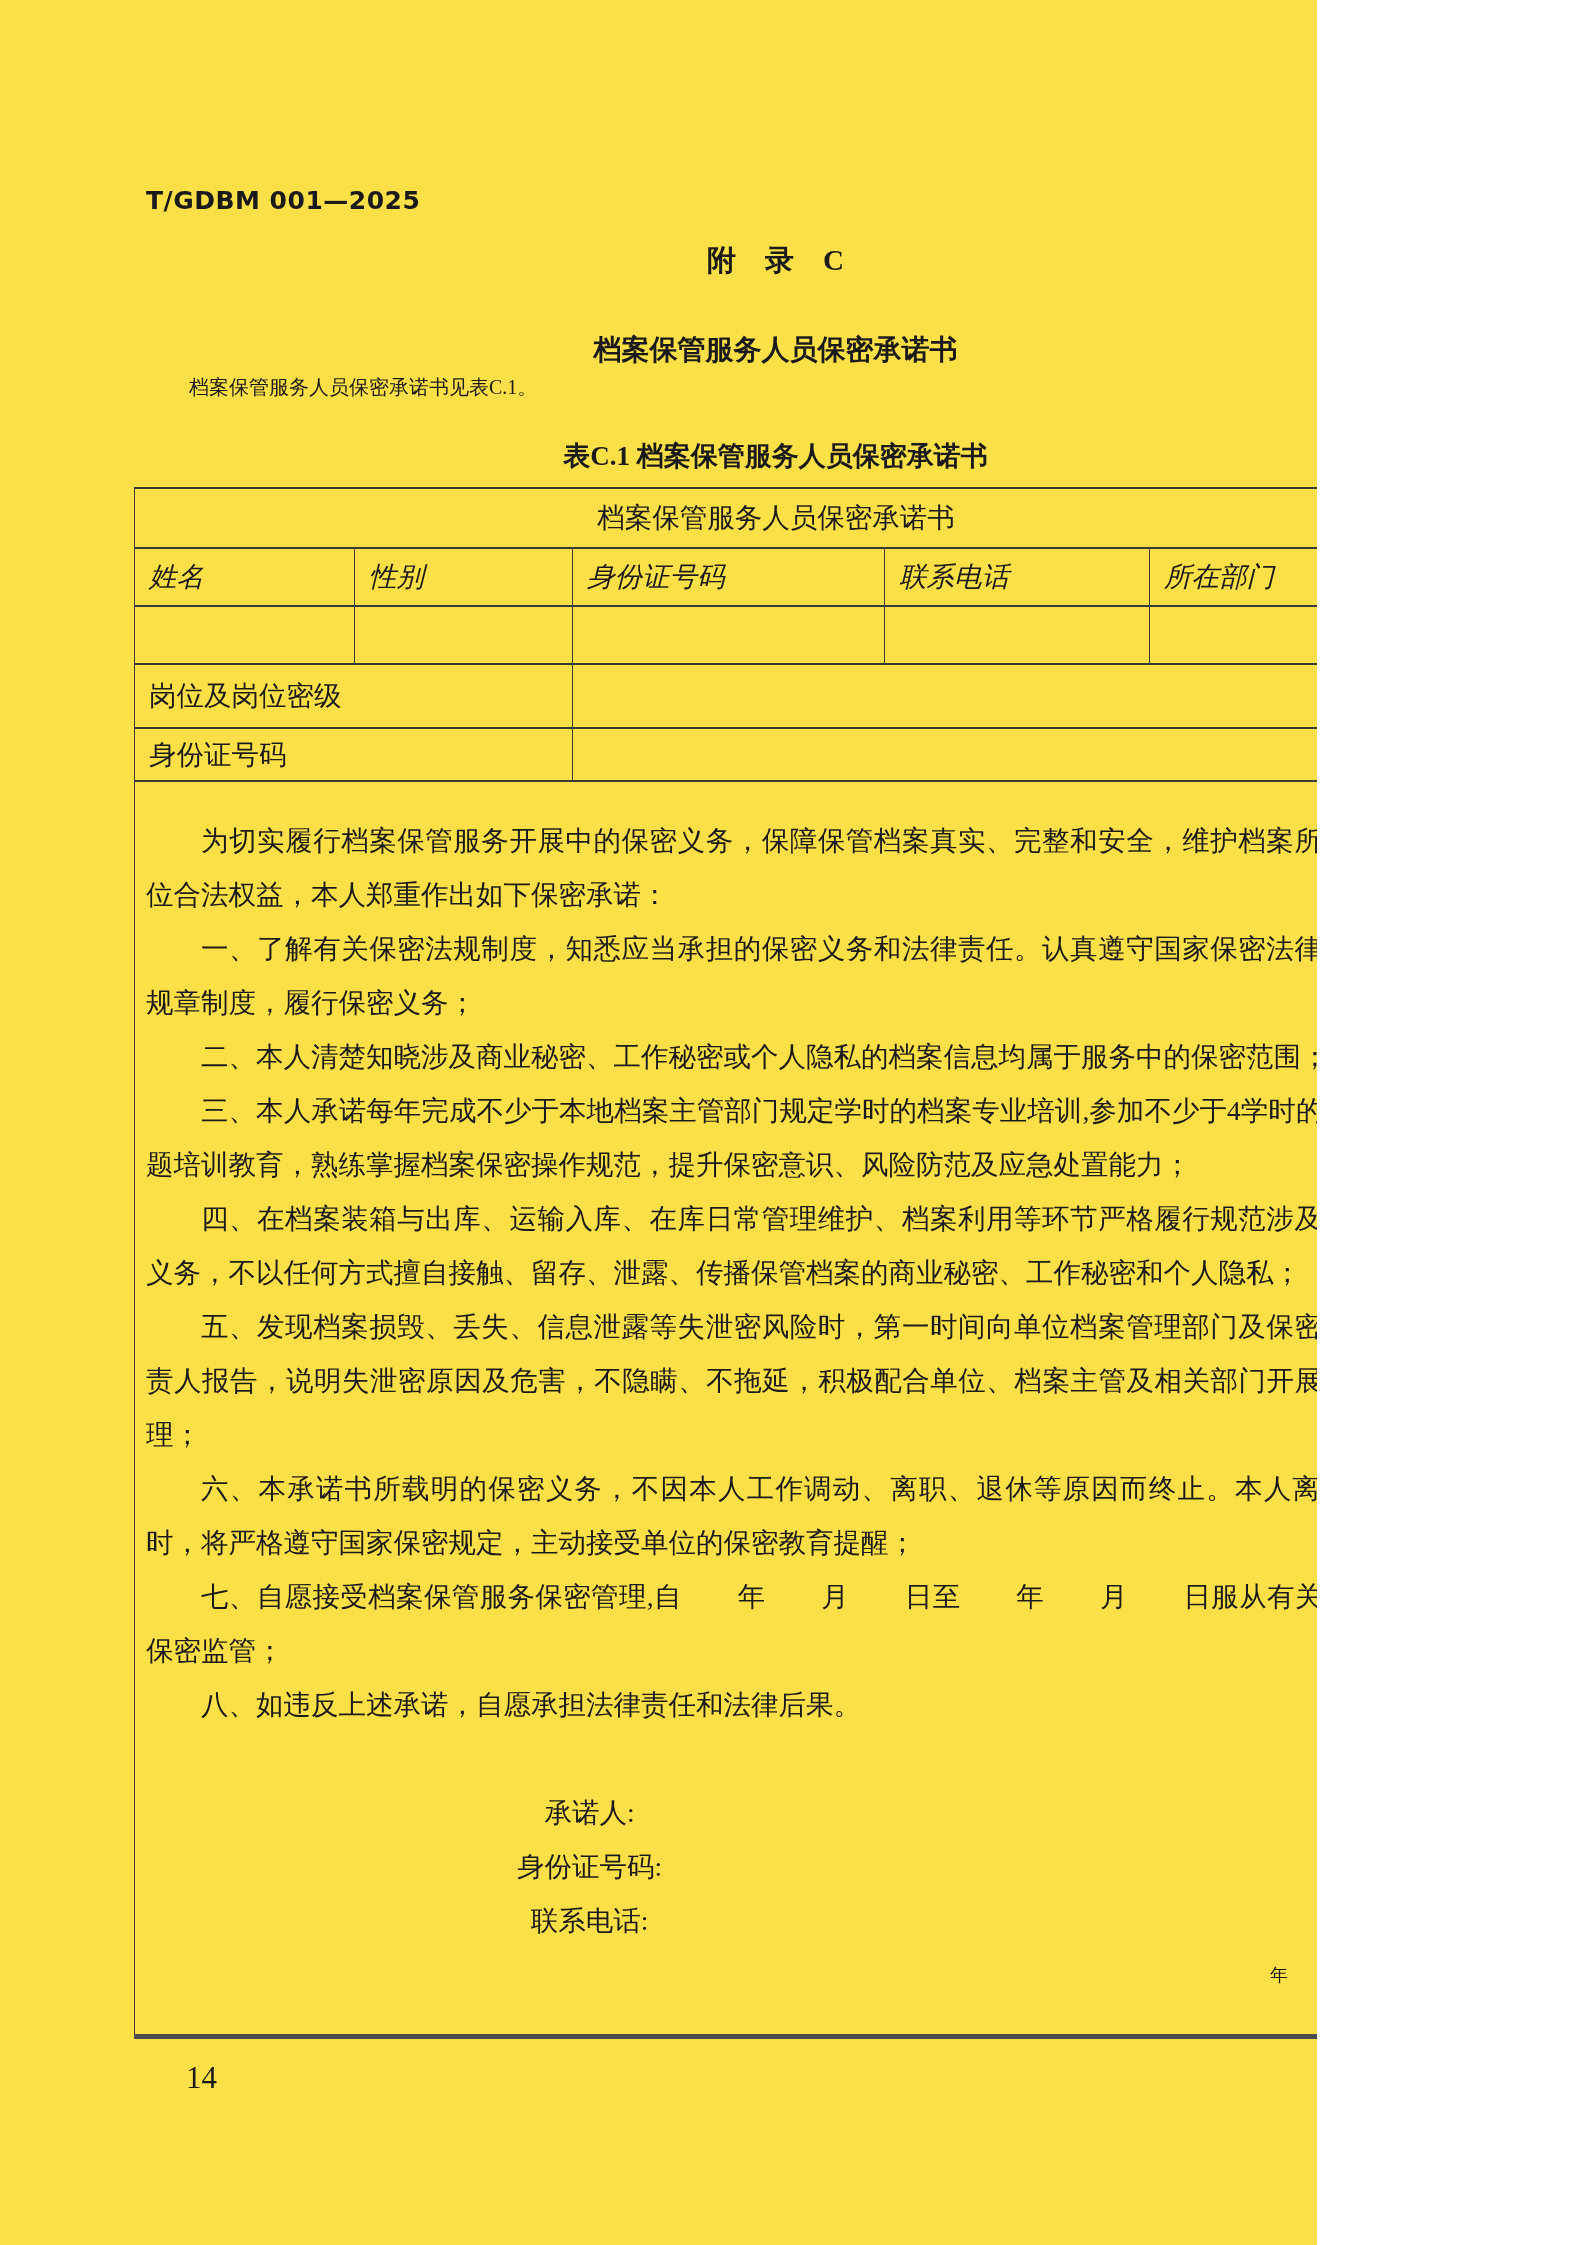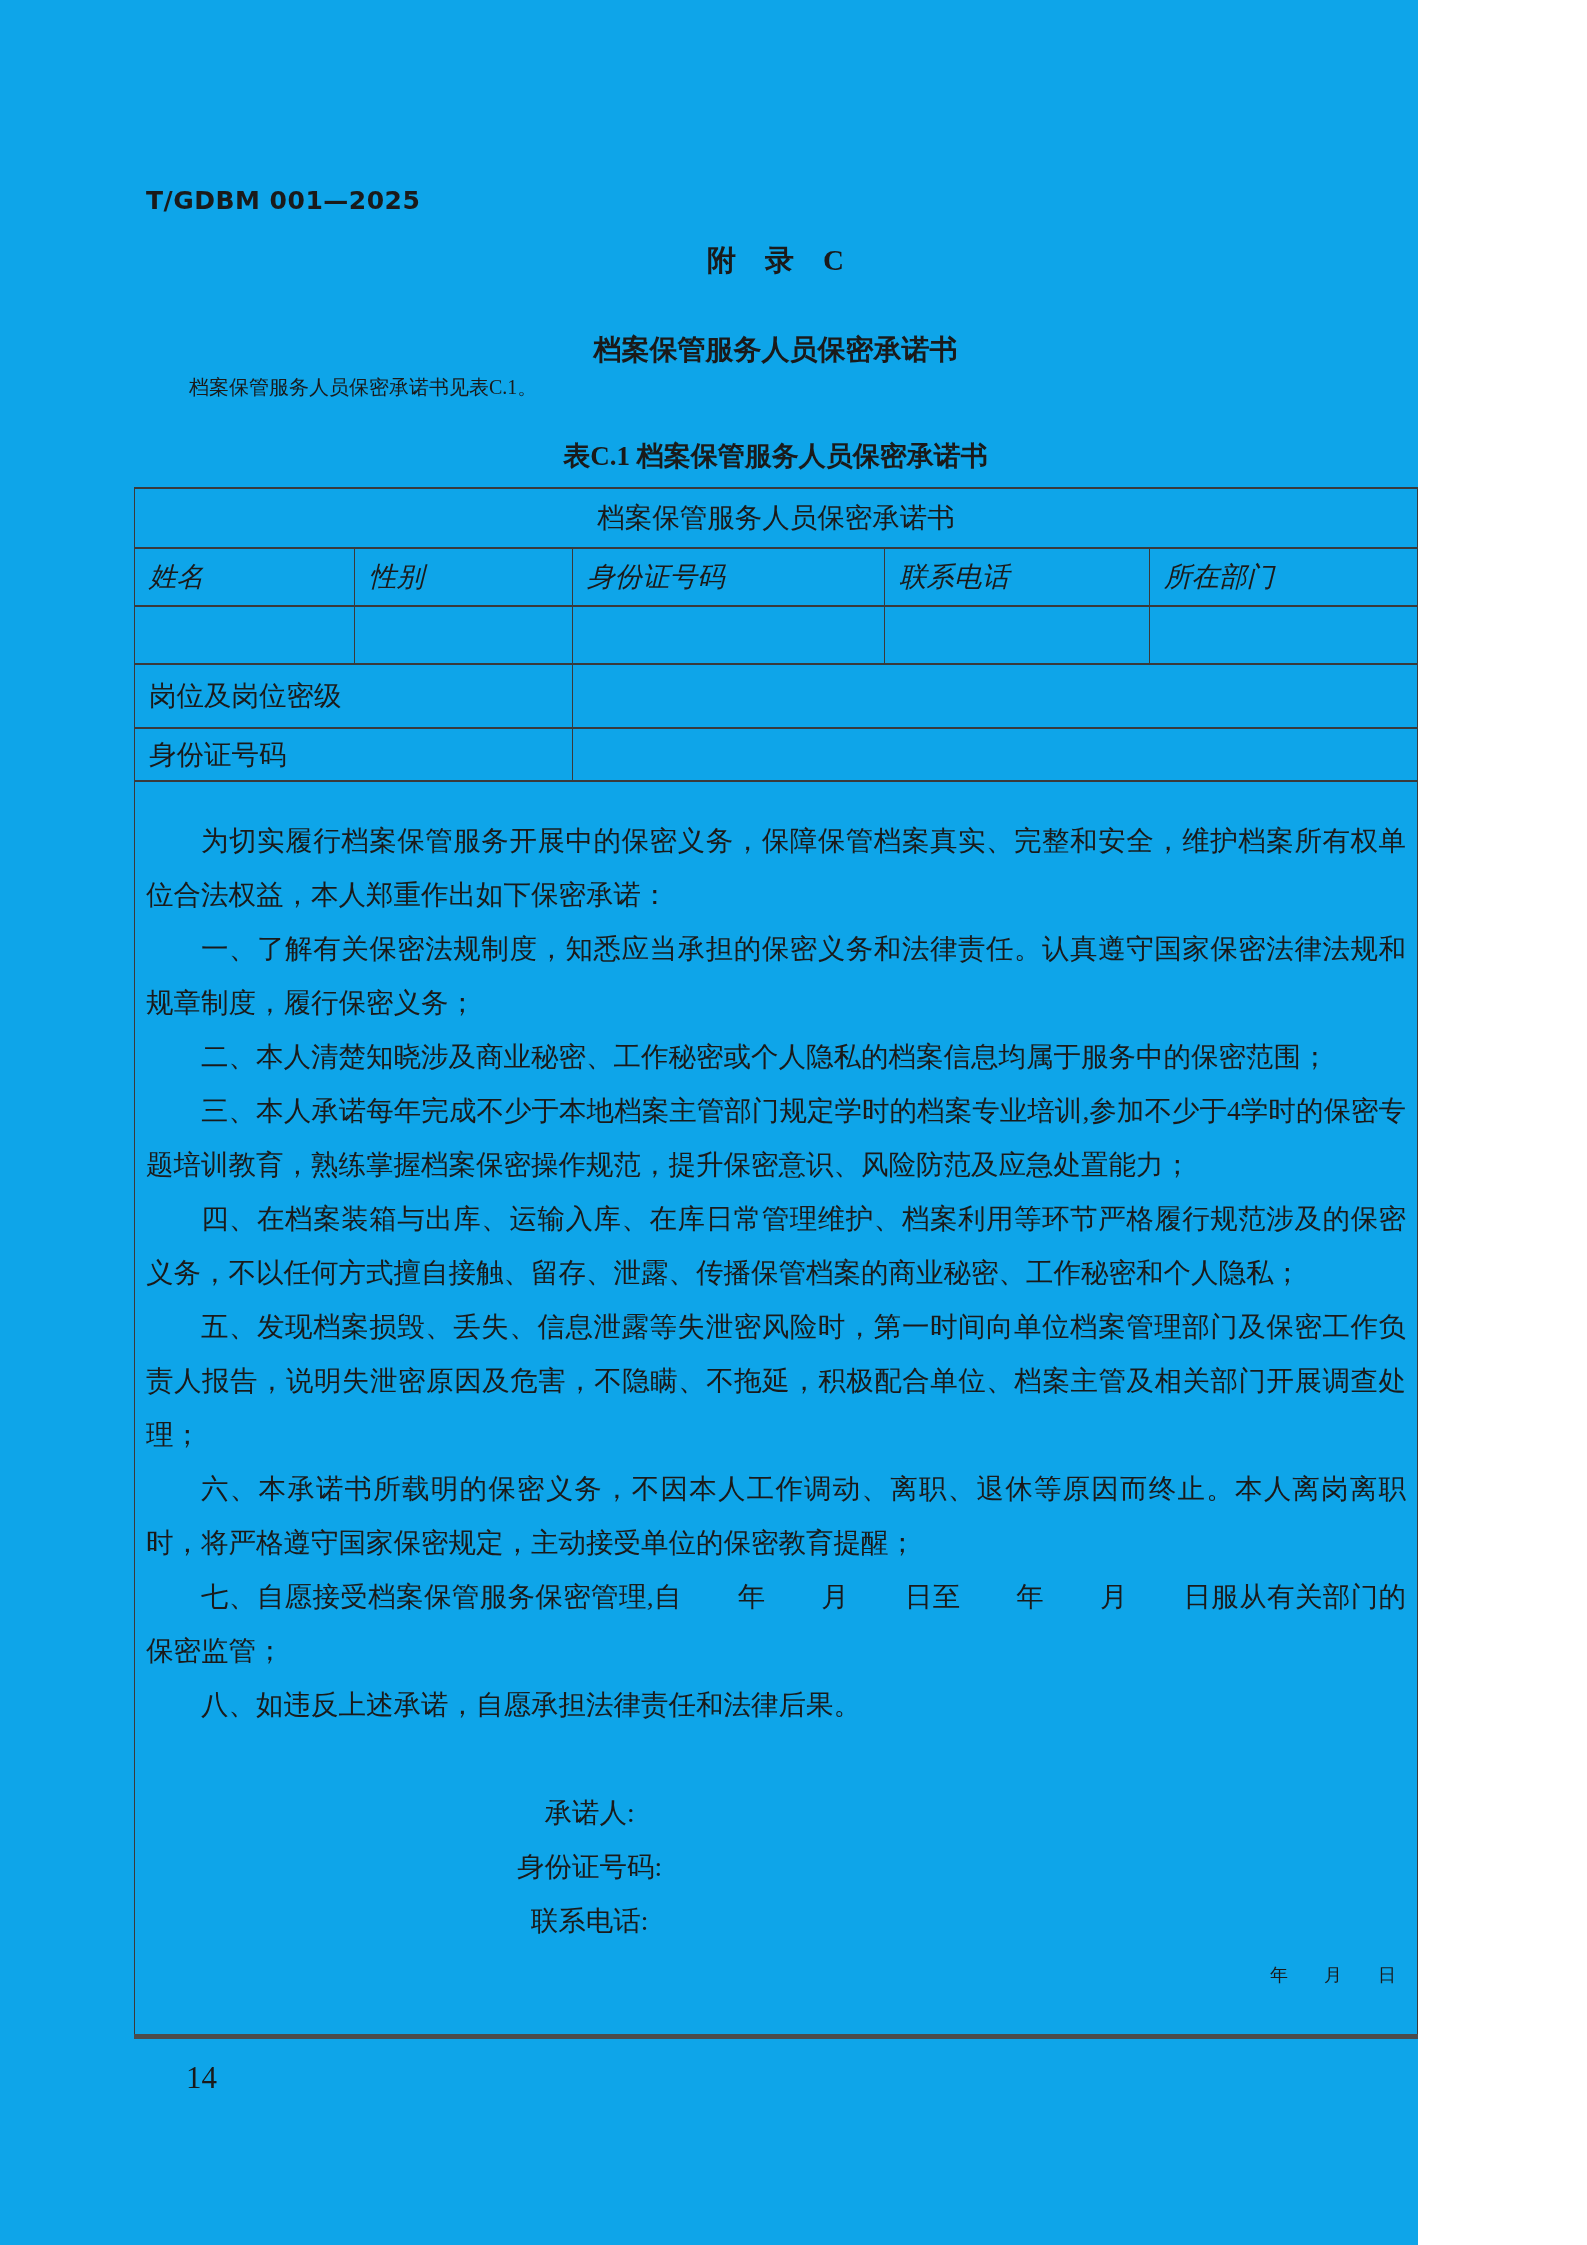--- a/index.html
+++ b/index.html
@@ -1,19 +1,19 @@
 <!DOCTYPE html>
 <html><head>
 <meta charset="utf-8">
 <style>
   html,body{margin:0;padding:0;background:#ffffff;}
   .page{
     position:relative;
-    width:1418px;height:2245px;
-    background:#0ea5e9;
+    width:1317px;height:2245px;
+    background:#fde047;
     font-family:"Liberation Serif","DejaVu Serif",serif;
     color:#1a1a1a;
     overflow:hidden;
   }
   .doc-code{
     position:absolute;left:146px;top:186px;
     font-family:"DejaVu Sans","Liberation Sans",sans-serif;
     font-weight:bold;font-size:25px;letter-spacing:0.5px;
     white-space:pre;
   }

